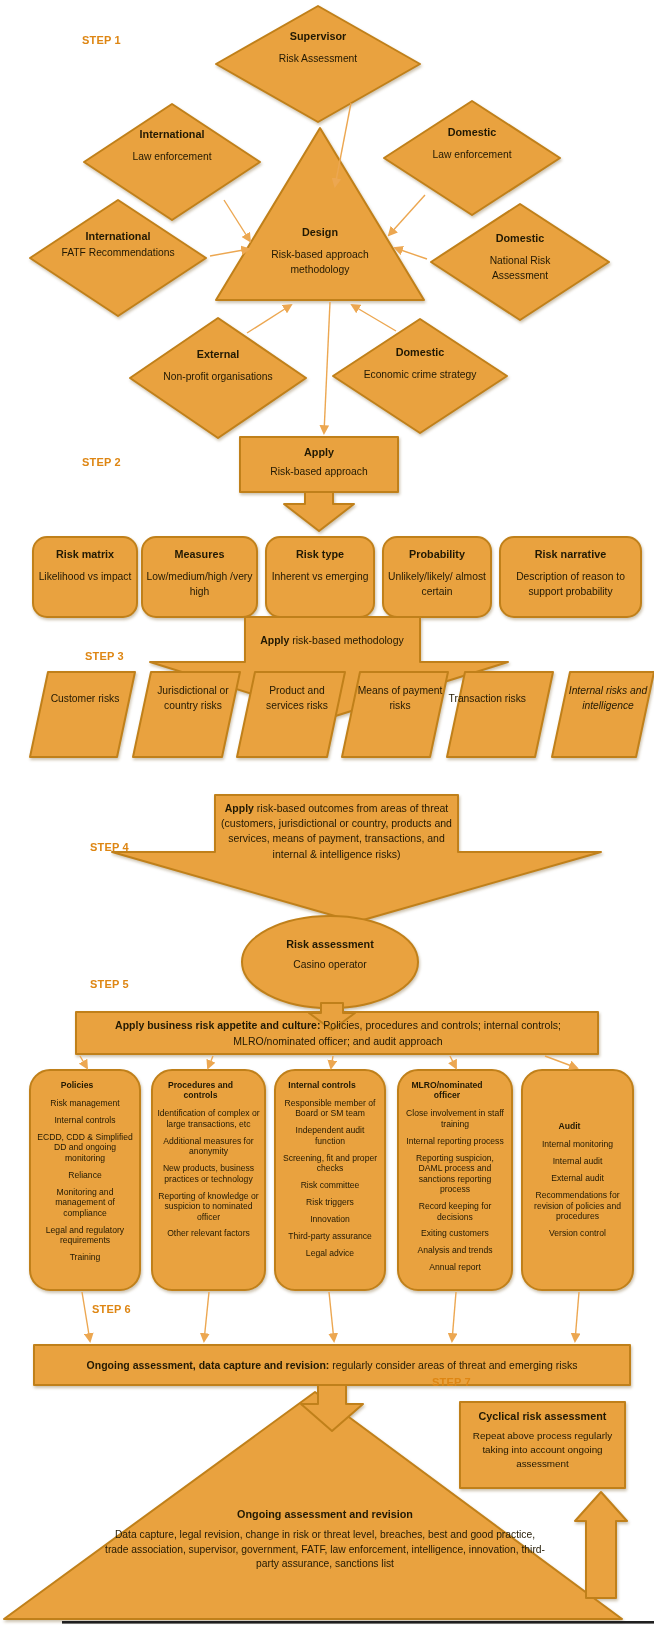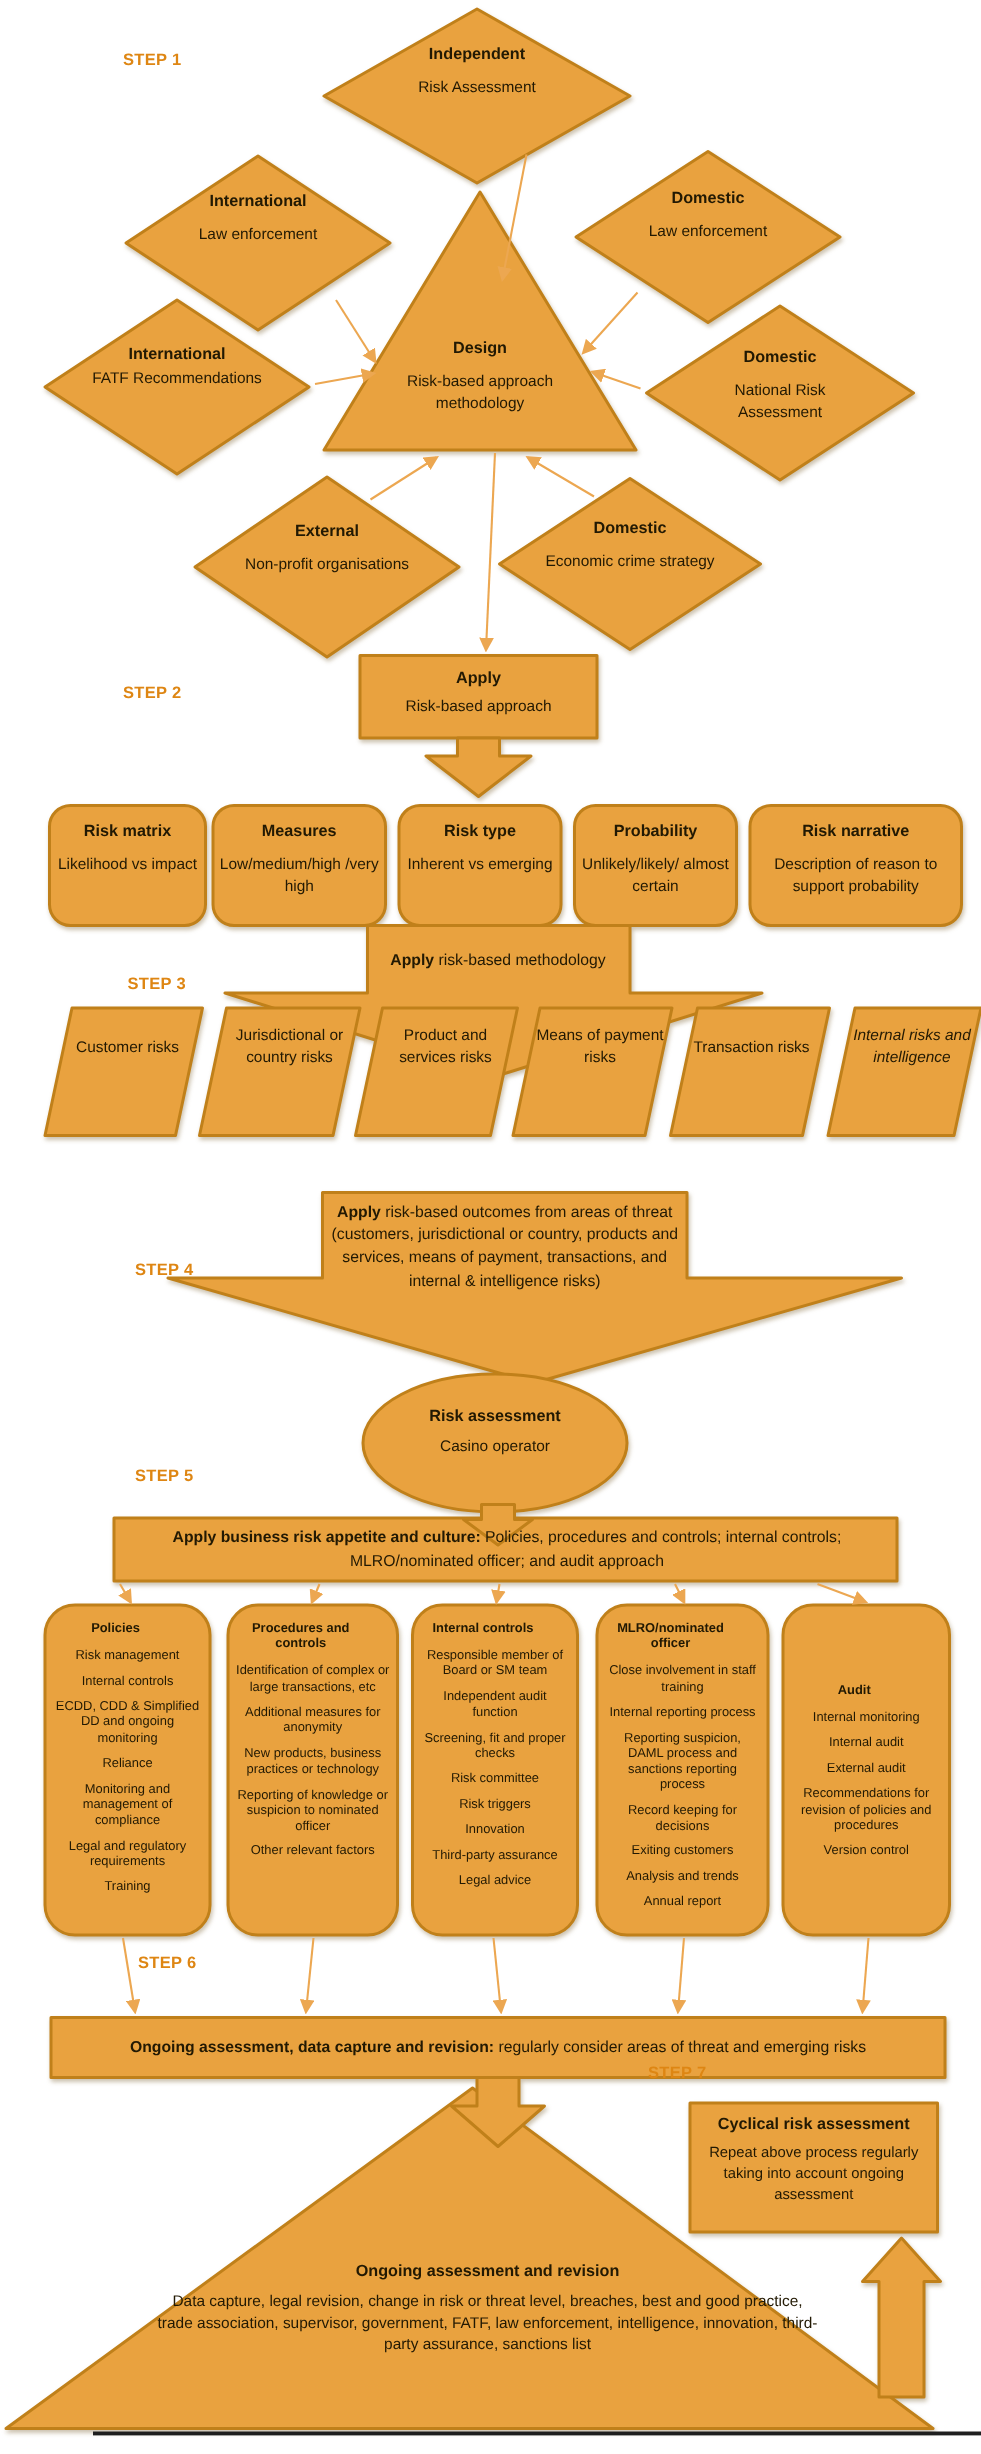--- a/index.html
+++ b/index.html
@@ -107,21 +107,21 @@
 
   <div class="step" style="left:82px;top:34px;">STEP 1</div>
   <div class="step" style="left:82px;top:456px;">STEP 2</div>
   <div class="step" style="left:85px;top:650px;">STEP 3</div>
   <div class="step" style="left:90px;top:841px;">STEP 4</div>
   <div class="step" style="left:90px;top:978px;">STEP 5</div>
   <div class="step" style="left:92px;top:1303px;">STEP 6</div>
   <div class="step" style="left:432px;top:1376px;">STEP 7</div>
 
   <div class="txt" style="left:238px;top:30px;width:160px;">
-    <div class="t">Independent</div>
+    <div class="t">Supervisor</div>
     <div class="b">Risk Assessment</div>
   </div>
   <div class="txt" style="left:127px;top:128px;width:90px;">
     <div class="t">International</div>
     <div class="b">Law enforcement</div>
   </div>
   <div class="txt" style="left:402px;top:126px;width:140px;">
     <div class="t">Domestic</div>
     <div class="b">Law enforcement</div>
   </div>
@@ -171,21 +171,21 @@
     <div class="b">Description of reason to support probability</div>
   </div>
 
   <div class="txt arrowtxt" style="left:244px;top:633px;width:176px;">
     <b>Apply</b><span> risk-based methodology</span>
   </div>
   <div class="txt b" style="left:40px;top:692px;width:90px;">Customer risks</div>
   <div class="txt b" style="left:146px;top:684px;width:94px;">Jurisdictional or country risks</div>
   <div class="txt b" style="left:250px;top:684px;width:94px;">Product and services risks</div>
   <div class="txt b" style="left:356px;top:684px;width:88px;">Means of payment risks</div>
-  <div class="txt b" style="left:456px;top:692px;width:90px;">Transaction risks</div>
+  <div class="txt b" style="left:436px;top:692px;width:90px;text-align:right;">Transaction risks</div>
   <div class="txt b" style="left:566px;top:684px;width:84px;font-style:italic;">Internal risks and intelligence</div>
 
   <div class="txt arrowtxt" style="left:219px;top:801px;width:235px;">
     <b>Apply</b><span> risk-based outcomes from areas of threat (customers, jurisdictional or country, products and services, means of payment, transactions, and internal &amp; intelligence risks)</span>
   </div>
 
   <div class="txt" style="left:255px;top:938px;width:150px;">
     <div class="t" style="margin-bottom:7px;">Risk assessment</div>
     <div class="b">Casino operator</div>
   </div>

